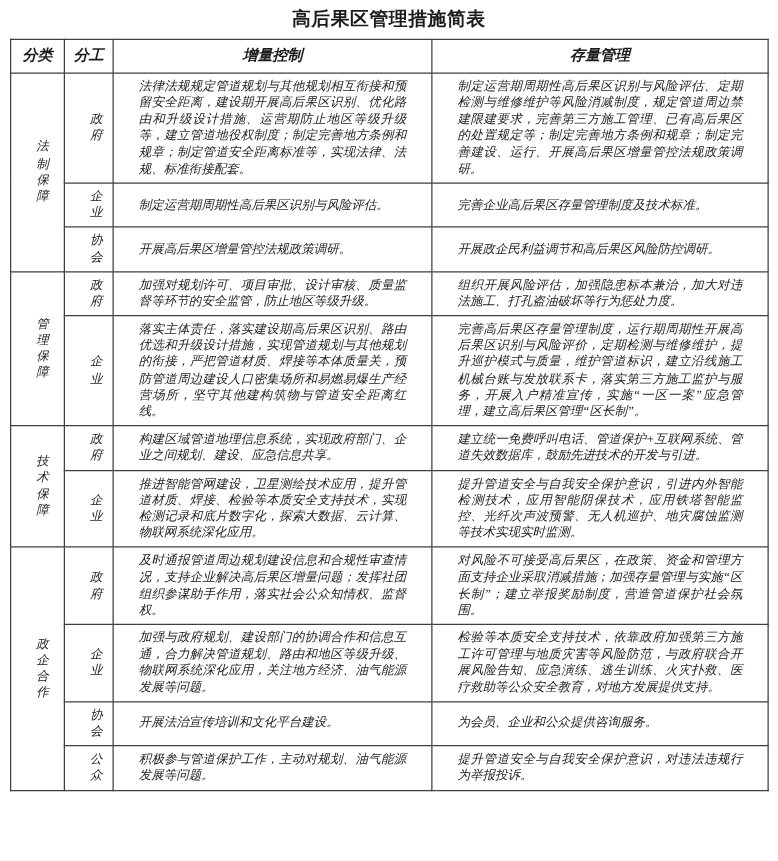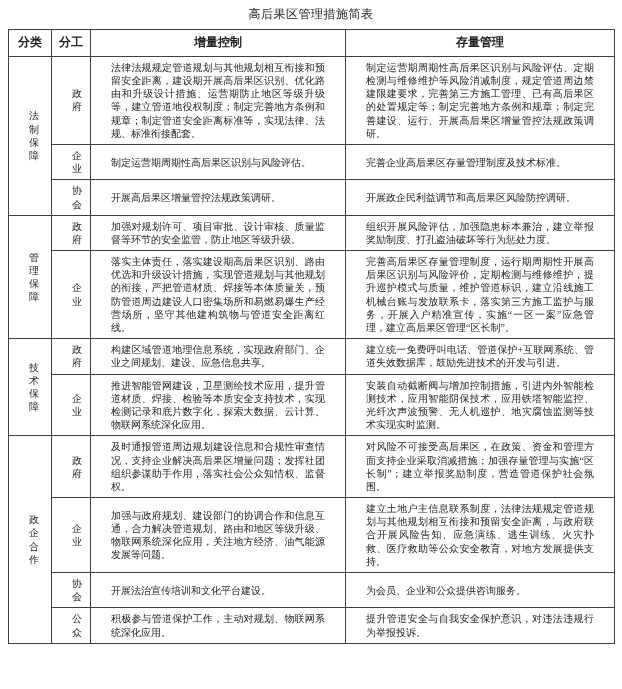--- a/index.html
+++ b/index.html
@@ -13,30 +13,31 @@
     color: #1c1c1c;
   }
   .page {
     box-sizing: border-box;
     width: 622px;
     height: 689px;
     padding: 5px 8px 6px 8px;
   }
   .doc-title {
     text-align: center;
-    font-weight: normal;
-    font-size: 12px;
+    font-weight: bold;
+    font-size: 15px;
     letter-spacing: 0.5px;
     margin: 1px 0 6px 0;
   }
   table.measures {
     border-collapse: collapse;
     table-layout: fixed;
     width: 606px;
     border: 1.5px solid #3f3f3f;
+    font-style: italic;
   }
   table.measures th,
   table.measures td {
     border: 1px solid #3f3f3f;
     font-size: 10px;
     line-height: 1.32;
     padding: 4px 20px;
     vertical-align: middle;
     box-sizing: border-box;
     word-break: break-all;
@@ -98,56 +99,56 @@
       <tr>
         <td class="role">协会</td>
         <td class="txt">开展高后果区增量管控法规政策调研。</td>
         <td class="txt">开展政企民利益调节和高后果区风险防控调研。</td>
       </tr>
 
       <tr>
         <td class="cat" rowspan="2">管理保障</td>
         <td class="role">政府</td>
         <td class="txt">加强对规划许可、项目审批、设计审核、质量监督等环节的安全监管，防止地区等级升级。</td>
-        <td class="txt">组织开展风险评估，加强隐患标本兼治，建立举报奖励制度、打孔盗油破坏等行为惩处力度。</td>
+        <td class="txt">组织开展风险评估，加强隐患标本兼治，加大对违法施工、打孔盗油破坏等行为惩处力度。</td>
       </tr>
       <tr>
         <td class="role">企业</td>
         <td class="txt">落实主体责任，落实建设期高后果区识别、路由优选和升级设计措施，实现管道规划与其他规划的衔接，严把管道材质、焊接等本体质量关，预防管道周边建设人口密集场所和易燃易爆生产经营场所，坚守其他建构筑物与管道安全距离红线。</td>
         <td class="txt">完善高后果区存量管理制度，运行期周期性开展高后果区识别与风险评价，定期检测与维修维护，提升巡护模式与质量，维护管道标识，建立沿线施工机械台账与发放联系卡，落实第三方施工监护与服务，开展入户精准宣传，实施“一区一案”应急管理，建立高后果区管理“区长制”。</td>
       </tr>
 
       <tr>
         <td class="cat" rowspan="2">技术保障</td>
         <td class="role">政府</td>
         <td class="txt">构建区域管道地理信息系统，实现政府部门、企业之间规划、建设、应急信息共享。</td>
         <td class="txt">建立统一免费呼叫电话、管道保护+互联网系统、管道失效数据库，鼓励先进技术的开发与引进。</td>
       </tr>
       <tr>
         <td class="role">企业</td>
         <td class="txt">推进智能管网建设，卫星测绘技术应用，提升管道材质、焊接、检验等本质安全支持技术，实现检测记录和底片数字化，探索大数据、云计算、物联网系统深化应用。</td>
-        <td class="txt">安装自动截断阀与增加控制措施，引进内外智能检测技术，应用智能阴保技术，应用铁塔智能监控、光纤次声波预警、无人机巡护、地灾腐蚀监测等技术实现实时监测。</td>
+        <td class="txt">提升管道安全与自我安全保护意识，引进内外智能检测技术，应用智能阴保技术，应用铁塔智能监控、光纤次声波预警、无人机巡护、地灾腐蚀监测等技术实现实时监测。</td>
       </tr>
 
       <tr>
         <td class="cat" rowspan="4">政企合作</td>
         <td class="role">政府</td>
         <td class="txt">及时通报管道周边规划建设信息和合规性审查情况，支持企业解决高后果区增量问题；发挥社团组织参谋助手作用，落实社会公众知情权、监督权。</td>
         <td class="txt">对风险不可接受高后果区，在政策、资金和管理方面支持企业采取消减措施；加强存量管理与实施“区长制”；建立举报奖励制度，营造管道保护社会氛围。</td>
       </tr>
       <tr>
         <td class="role">企业</td>
         <td class="txt">加强与政府规划、建设部门的协调合作和信息互通，合力解决管道规划、路由和地区等级升级、物联网系统深化应用，关注地方经济、油气能源发展等问题。</td>
-        <td class="txt">建立土地户主信息联系制度，法律法规规定管道规划与其他规划相互衔接和预留安全距离，与政府联合开展风险告知、应急演练、逃生训练、火灾扑救、医疗救助等公众安全教育，对地方发展提供支持。</td>
+        <td class="txt">检验等本质安全支持技术，依靠政府加强第三方施工许可管理与地质灾害等风险防范，与政府联合开展风险告知、应急演练、逃生训练、火灾扑救、医疗救助等公众安全教育，对地方发展提供支持。</td>
       </tr>
       <tr>
         <td class="role">协会</td>
         <td class="txt">开展法治宣传培训和文化平台建设。</td>
         <td class="txt">为会员、企业和公众提供咨询服务。</td>
       </tr>
       <tr>
         <td class="role">公众</td>
-        <td class="txt">积极参与管道保护工作，主动对规划、物联网系统深化应用。</td>
+        <td class="txt">积极参与管道保护工作，主动对规划、油气能源发展等问题。</td>
         <td class="txt">提升管道安全与自我安全保护意识，对违法违规行为举报投诉。</td>
       </tr>
     </tbody>
   </table>
 </div>
 
 </body></html>

